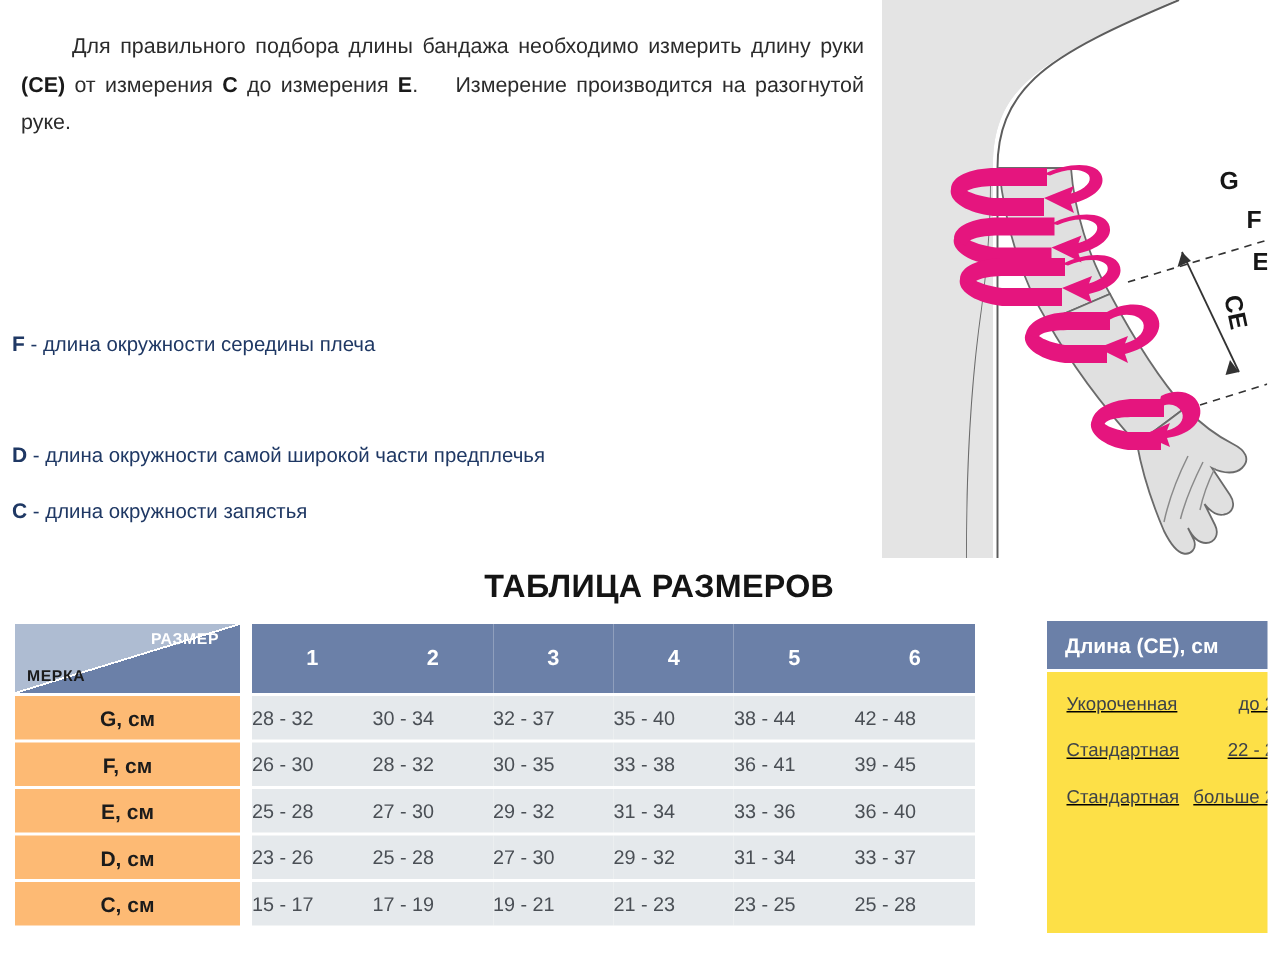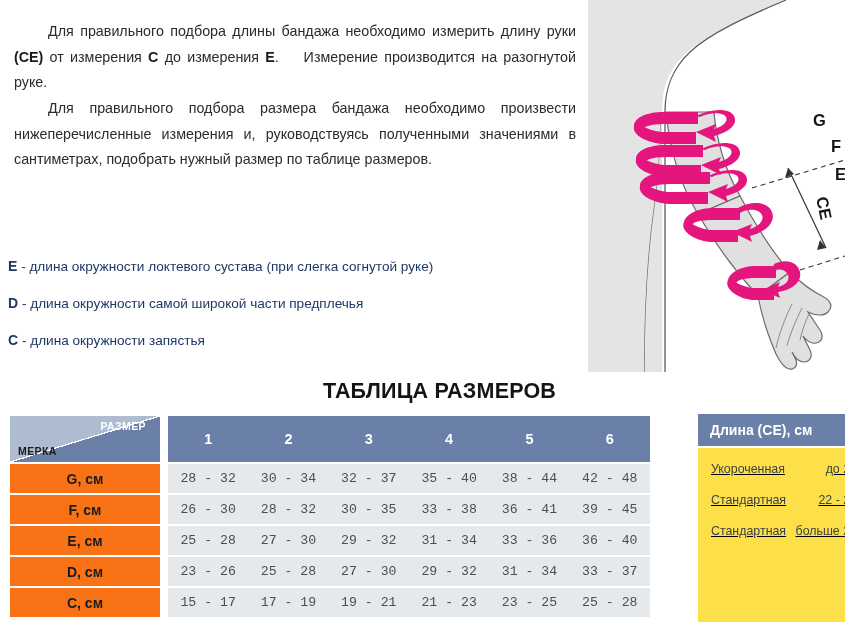--- a/index.html
+++ b/index.html
@@ -94,28 +94,28 @@
     color:#1b1b1b;font-size:10.5px;font-weight:bold;letter-spacing:.4px;
   }
 
   .hd-num{
     background:#6b80a8;color:#ffffff;
     font-size:14.5px;font-weight:bold;
     text-align:center;height:46px;vertical-align:middle;
   }
 
   .row-label{
-    background:#f97316;color:#1b1b1b;
+    background:#fdba74;color:#1b1b1b;
     font-size:14px;font-weight:bold;
     text-align:center;height:29px;
     width:150px;
   }
   .val-cell{
     background:#e5e9ec;color:#4a4f55;
-    font-size:13.2px;text-align:center;height:29px;font-family:Liberation Mono, monospace;
+    font-size:13.2px;text-align:left;height:29px;
   }
   .spacer-col{width:8px;background:#ffffff;}
 
   
   #length-panel{
     position:absolute;left:662px;top:414px;width:172px;height:208px;padding-left:36px;
   }
   #length-head{
     height:32px;background:#6b80a8;color:#fff;
     font-size:14px;font-weight:bold;
@@ -133,25 +133,24 @@
   }
   .len-row .lv{font-size:12.4px;color:#3d4248;}
 </style>
 </head>
 <body>
 
 <div id="top-section">
 
   <div id="text-column">
     <p class="para" id="para-1">Для правильного подбора длины бандажа необходимо измерить длину руки <b>(CE)</b> от измерения <b>C</b> до измерения <b>E</b>.&nbsp;&nbsp;&nbsp;&nbsp;Измерение производится на разогнутой руке.</p>
-    <p class="para" id="para-2">Для правильного подбора размера бандажа необходимо произвести нижеперечисленные измерения и, руководствуясь полученными значениями в сантиметрах, подобрать нужный размер по таблице размеров.</p>
-
-    <div class="legend-line" id="leg-2">
-      <span class="lkey">E</span>
-      <span>- длина окружности локтевого сустава (при слегка согнутой руке)</span>
+
+    <div class="legend-line" id="leg-1">
+      <span class="lkey">F</span>
+      <span>- длина окружности середины плеча</span>
     </div>
     <div class="legend-line" id="leg-3">
       <span class="lkey">D</span>
       <span>- длина окружности самой широкой части предплечья</span>
     </div>
     <div class="legend-line" id="leg-4">
       <span class="lkey">C</span>
       <span>- длина окружности запястья</span>
     </div>
   </div>

